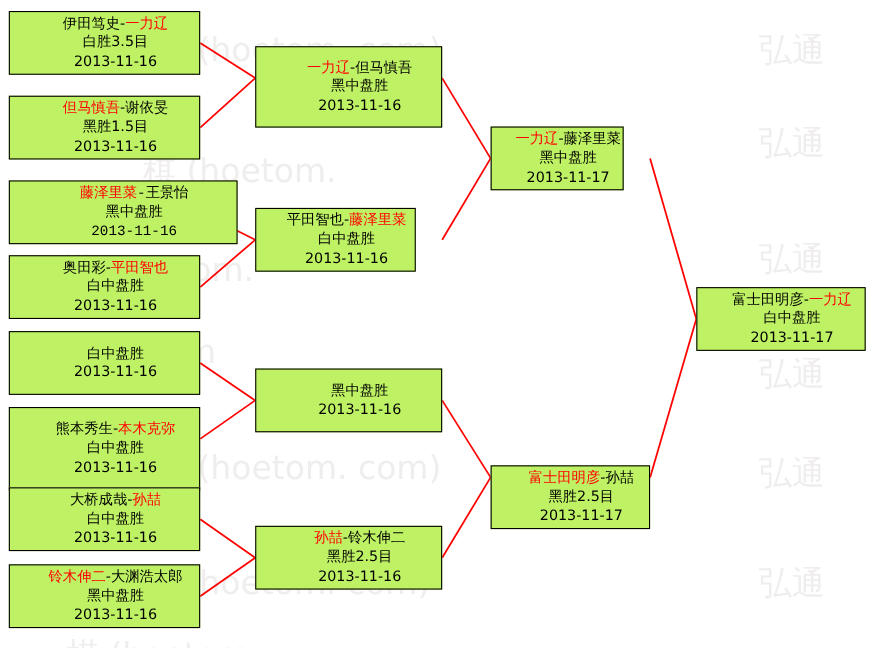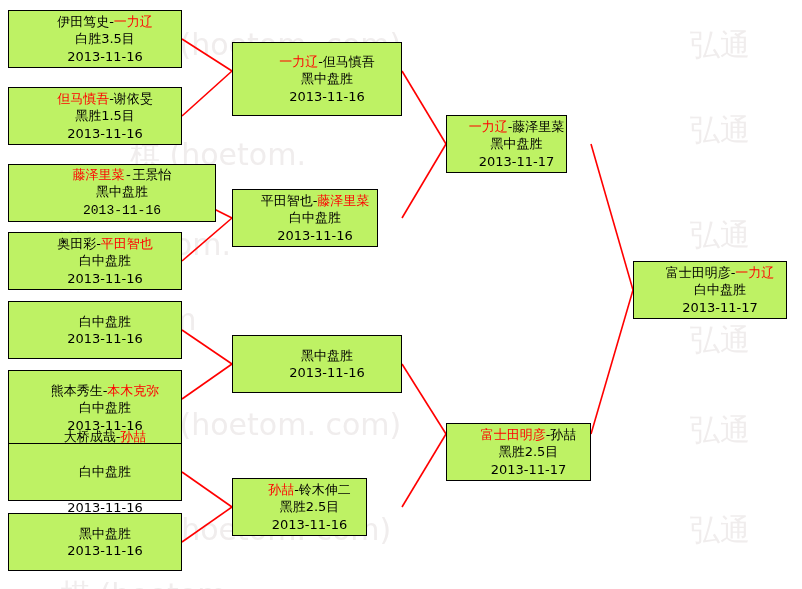--- a/index.html
+++ b/index.html
@@ -123,44 +123,45 @@
       </div>
       <div class="node" style="left: 8px; top: 301px; width: 174px; height: 58px;">
         <div class="ln">白中盘胜</div>
         <div class="ln">2013-11-16</div>
       </div>
       <div class="node" style="left: 8px; top: 370px; width: 174px; height: 76px;">
         <div class="ln"><span>熊本秀生</span><span>-</span><span class="win">本木克弥</span></div>
         <div class="ln">白中盘胜</div>
         <div class="ln">2013-11-16</div>
       </div>
-      <div class="node" style="left: 8px; top: 443px; width: 174px; height: 58px; gap: 18px;">
+      <div class="node" style="left: 8px; top: 443px; width: 174px; height: 58px;">
         <div class="ln"><span>大桥成哉</span><span>-</span><span class="win">孙喆</span></div>
         <div class="ln">白中盘胜</div>
         <div class="ln">2013-11-16</div>
       </div>
       <div class="node" style="left: 8px; top: 513px; width: 174px; height: 58px;">
+        <div class="ln"><span class="win">铃木伸二</span><span>-</span><span>大渊浩太郎</span></div>
         <div class="ln">黑中盘胜</div>
         <div class="ln">2013-11-16</div>
       </div>
       <div class="node" style="left: 232px; top: 42px; width: 170px; height: 74px;">
         <div class="ln"><span class="win">一力辽</span><span>-</span><span>但马慎吾</span></div>
         <div class="ln">黑中盘胜</div>
         <div class="ln">2013-11-16</div>
       </div>
       <div class="node" style="left: 232px; top: 189px; width: 146px; height: 58px;">
         <div class="ln"><span>平田智也</span><span>-</span><span class="win">藤泽里菜</span></div>
         <div class="ln">白中盘胜</div>
         <div class="ln">2013-11-16</div>
       </div>
       <div class="node" style="left: 232px; top: 335px; width: 170px; height: 58px;">
         <div class="ln">黑中盘胜</div>
         <div class="ln">2013-11-16</div>
       </div>
-      <div class="node" style="left: 232px; top: 478px; width: 135px; height: 58px;">
+      <div class="node" style="left: 232px; top: 478px; width: 170px; height: 58px;">
         <div class="ln"><span class="win">孙喆</span><span>-</span><span>铃木伸二</span></div>
         <div class="ln">黑胜2.5目</div>
         <div class="ln">2013-11-16</div>
       </div>
       <div class="node" style="left: 446px; top: 115px; width: 121px; height: 58px;">
         <div class="ln"><span class="win">一力辽</span><span>-</span><span>藤泽里菜</span></div>
         <div class="ln">黑中盘胜</div>
         <div class="ln">2013-11-17</div>
       </div>
       <div class="node" style="left: 446px; top: 405px; width: 145px; height: 58px; margin-top: 18px;">

